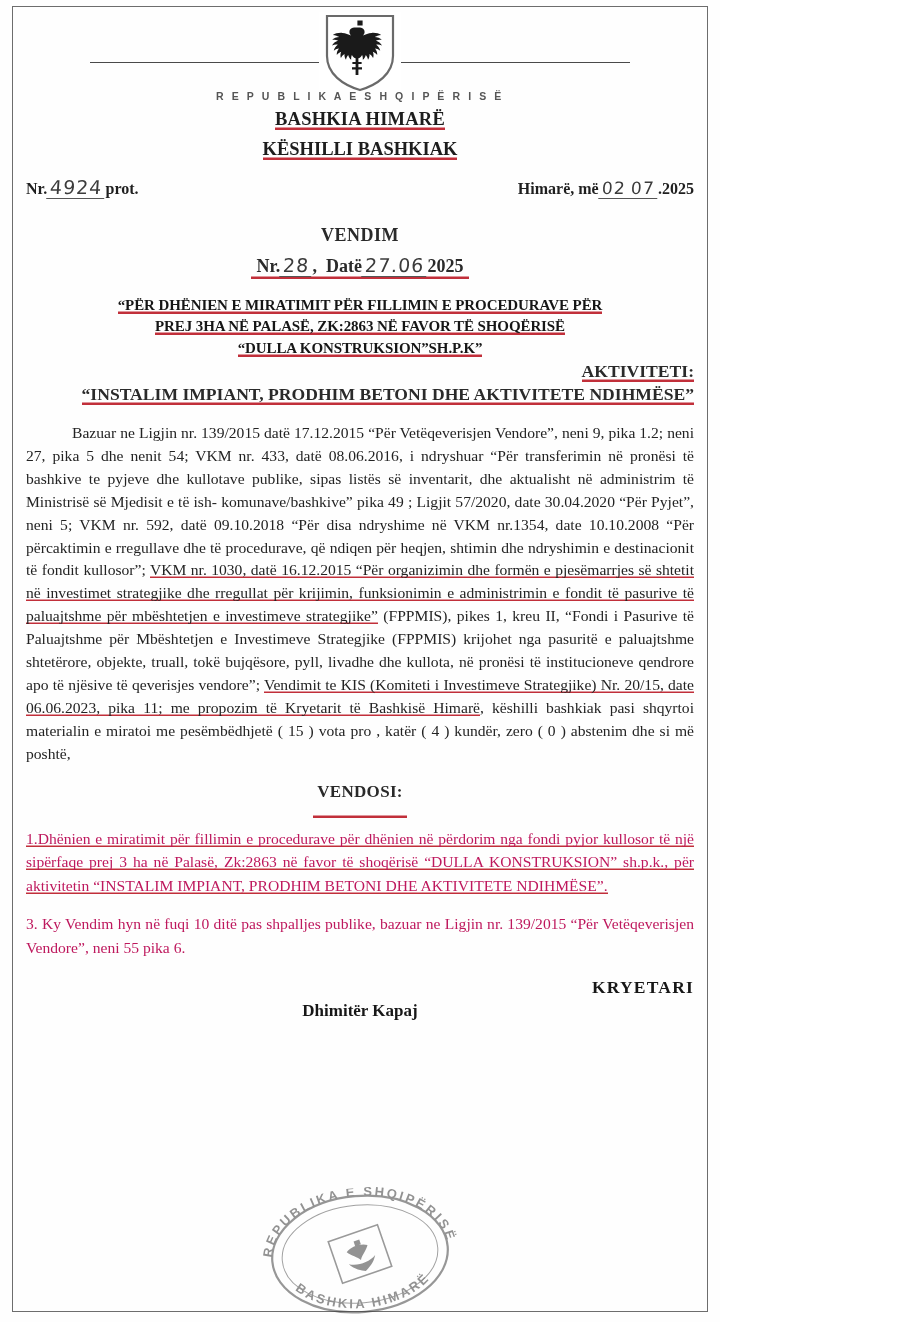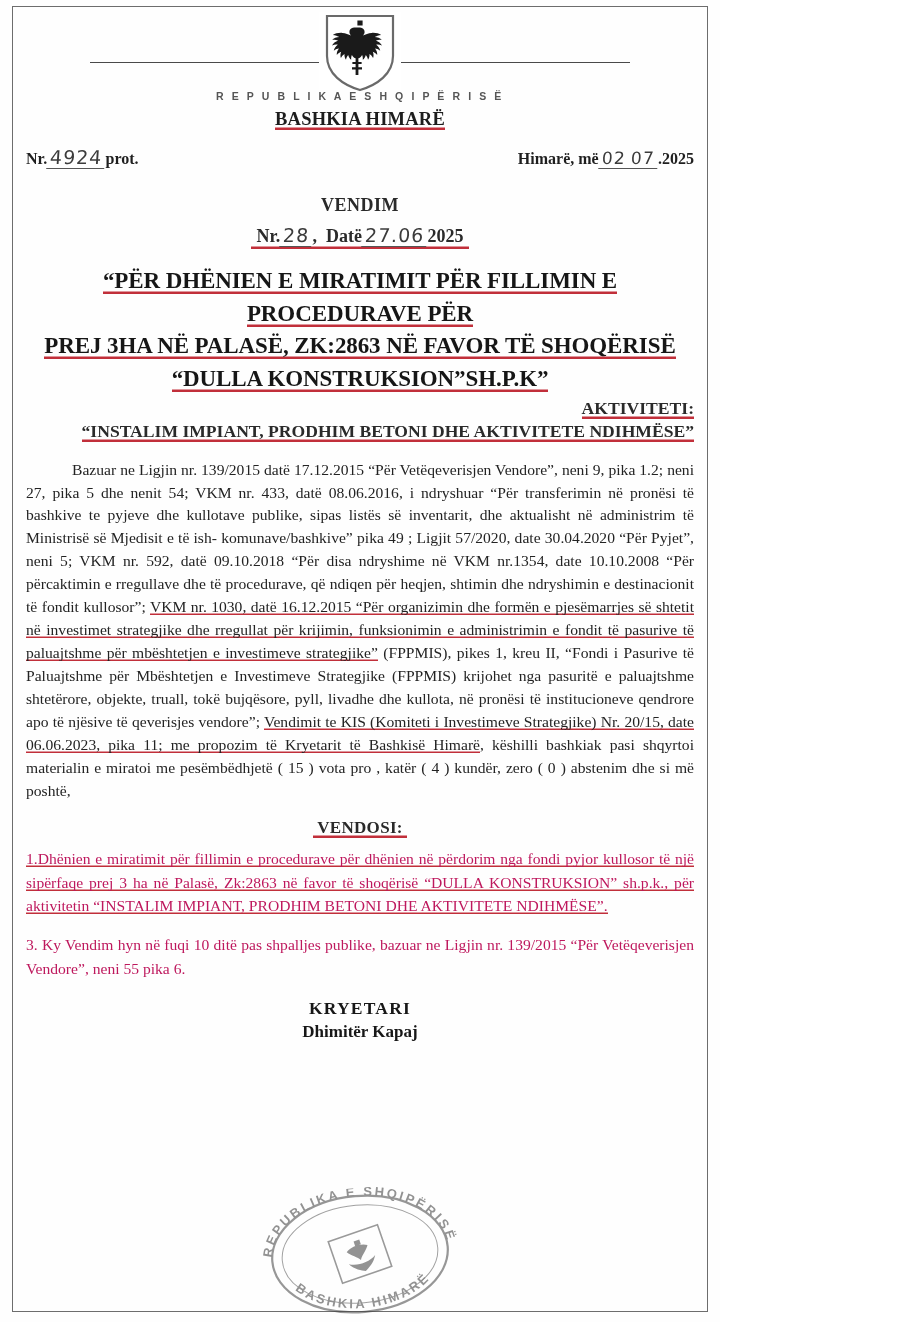--- a/index.html
+++ b/index.html
@@ -115,21 +115,21 @@
     font-size:18px;
     margin-top:8px;
   }
   .vendim-nr .u-red{display:inline-block;padding:0 6px 2px 6px;}
 
   
   .title{
     margin-top:16px;
     text-align:center;
     font-weight:700;
-    font-size:23px;
+    font-size:15px;
     line-height:1.42;
     color:#161616;
     letter-spacing:-0.1px;
   }
   .title .ln{display:block;}
   .title .ln > span{display:inline;}
   .subtitle-act{
     text-align:right;
     font-weight:700;
     font-size:17.6px;
@@ -148,39 +148,39 @@
   .body .indent{text-indent:46px;}
   .hl{ box-shadow:inset 0 -2px 0 -0.5px #c12f3a; }
 
   .vendosi{
     text-align:center;
     font-weight:700;
     font-size:17px;
     margin-top:16px;
     letter-spacing:.3px;
   }
-  .vendosi .u-red{display:inline-block;padding:0 4px 0 4px;}
+  .vendosi .u-red{display:inline-block;padding:0 4px 16px 4px;}
 
   .item{
     margin-top:11px;
     font-size:15.6px;
     line-height:1.5;
     text-align:justify;
     color:#be185d;
   }
   .item.first{margin-top:9px;}
 
   
   .sign{
     margin-top:18px;
     text-align:center;
     font-weight:700;
     color:#171717;
   }
-  .sign .role{font-size:17.5px;letter-spacing:1.2px;}
+  .sign .role{font-size:17.5px;letter-spacing:1.2px;text-align:right;}
   .sign .name{font-size:17px;margin-top:3px;}
 
   
   .stamp{
     position:absolute;
     left:50%;
     top:1188px;
     transform:translateX(-50%) rotate(-5deg);
     width:220px;height:132px;
     opacity:.55;
@@ -228,20 +228,23 @@
           </g>
         </svg>
       </div>
     </div>
 
     <div class="republic">R E P U B L I K A  E  S H Q I P Ë R I S Ë</div>
 
     <div class="org">
       <span class="u-red">BASHKIA HIMARË</span>
     </div>
+    <div class="org2">
+      <span class="u-red">KËSHILLI BASHKIAK</span>
+    </div>
 
     <div class="proto-row">
       <div class="proto-left">
         <span>Nr.</span><span class="hand">4924</span><span>prot.</span>
       </div>
       <div class="proto-right">
         <span>Himarë, më</span><span class="hand sm">02</span><span class="hand sm">07</span><span>.2025</span>
       </div>
     </div>
 

